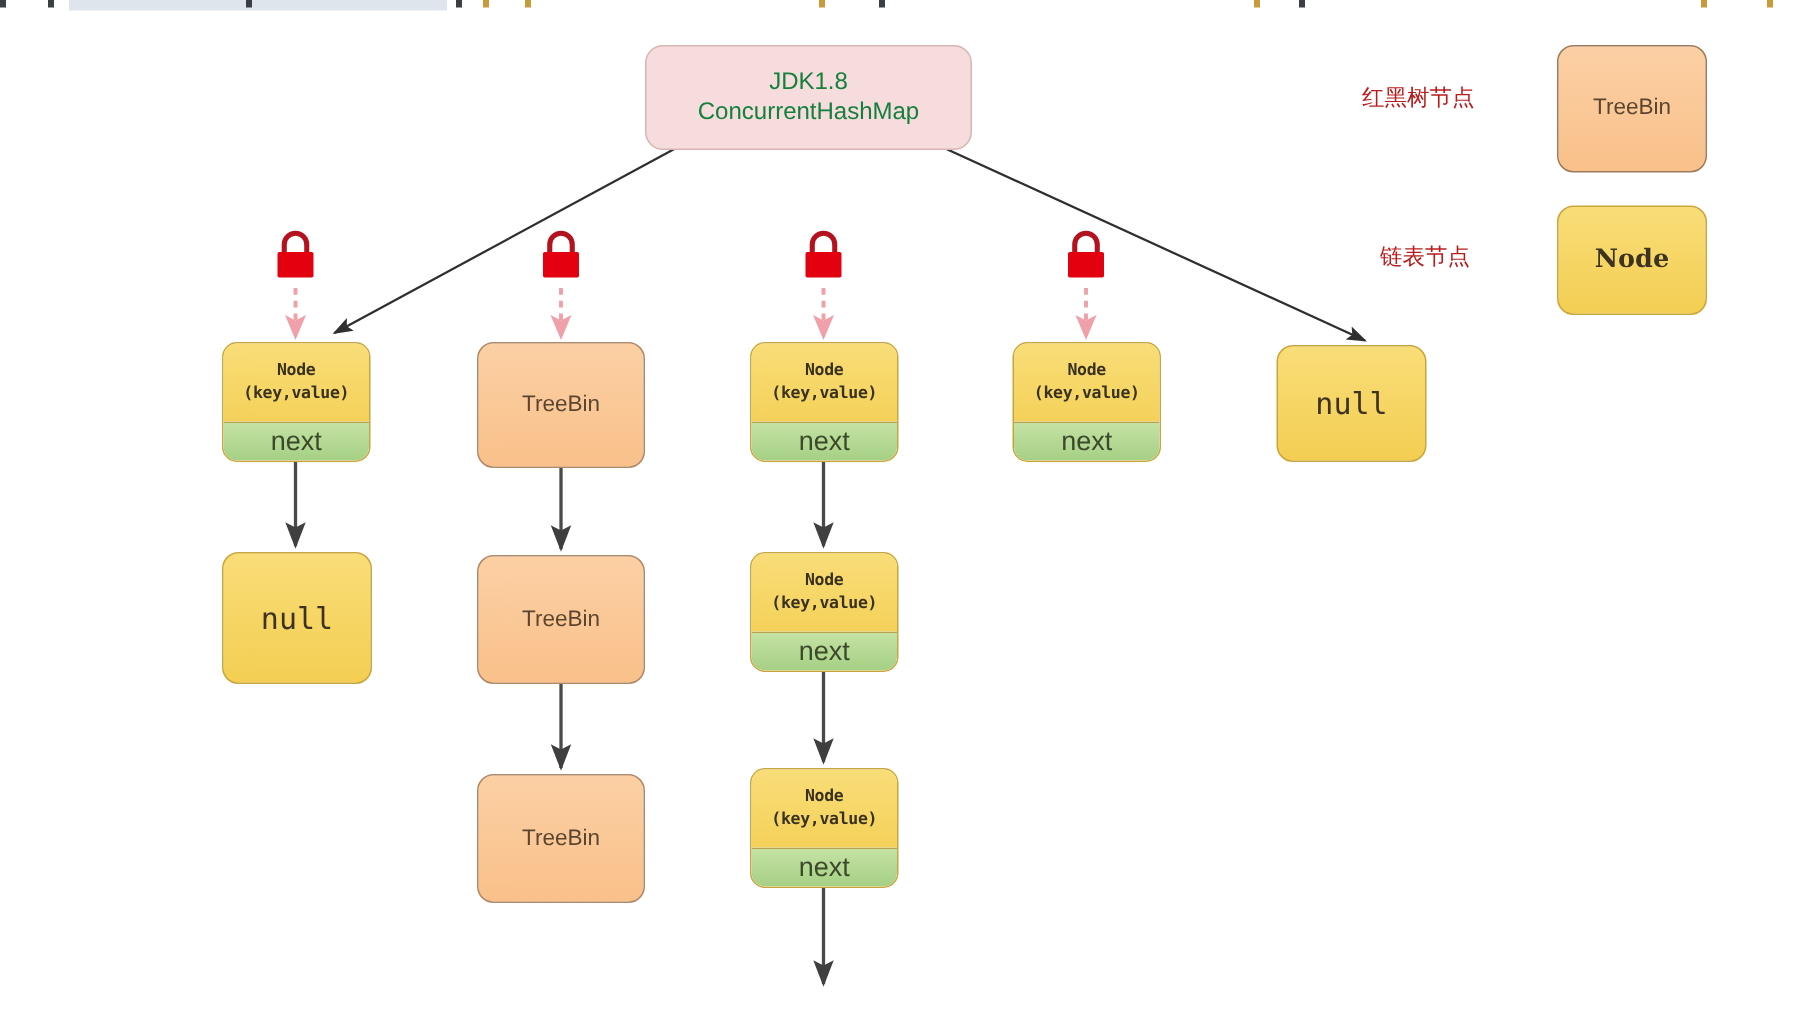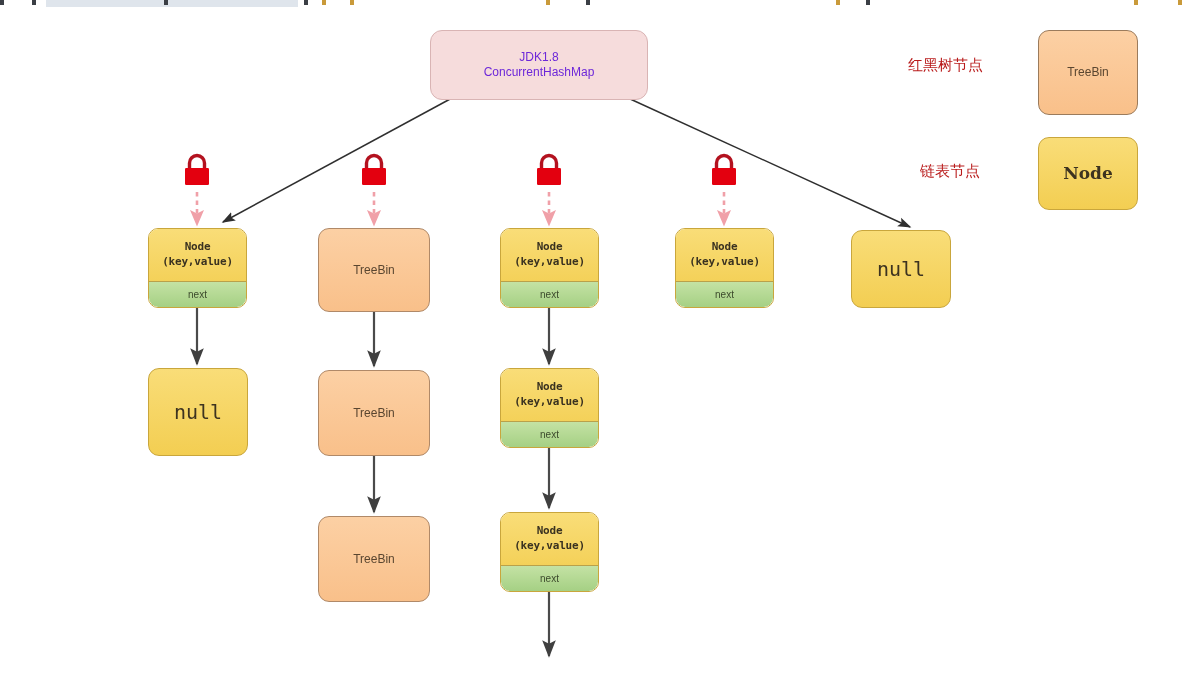--- a/index.html
+++ b/index.html
@@ -60,30 +60,30 @@
     align-items: center;
     justify-content: center;
     text-align: center;
     line-height: 1.25;
     color: #3a3226;
   }
 
   .box.root {
     background: #f6dcdc;
     border: 1px solid #d9b4b4;
-    color: #6d28d9;
-    font-size: 12px;
+    color: #15803d;
+    font-size: 16px;
     border-radius: 12px;
   }
 
   .box.treebin {
     background: linear-gradient(180deg, #fcd0a4 0%, #f9c08a 100%);
     border: 1px solid #b08968;
     color: #5a4630;
-    font-size: 12px;
+    font-size: 15px;
   }
 
   .box.nullbox {
     background: linear-gradient(180deg, #f9dd78 0%, #f3ce52 100%);
     border: 1px solid #c9a63c;
     font-family: "DejaVu Sans Mono", monospace;
     font-size: 20px;
     color: #3d3320;
   }
 
@@ -123,21 +123,21 @@
   .nodebox .next {
     flex: 0 0 auto;
     height: 25px;
     background: linear-gradient(180deg, #c4e2a4 0%, #a5d084 100%);
     border-top: 1px solid #b9a14a;
     border-radius: 0 0 9px 9px;
     display: flex;
     align-items: center;
     justify-content: center;
     font-family: "Liberation Sans", sans-serif;
-    font-size: 10px;
+    font-size: 18px;
     color: #3c4a2c;
   }
 
   
   .lock {
     position: absolute;
     width: 32px;
     height: 38px;
   }
 

